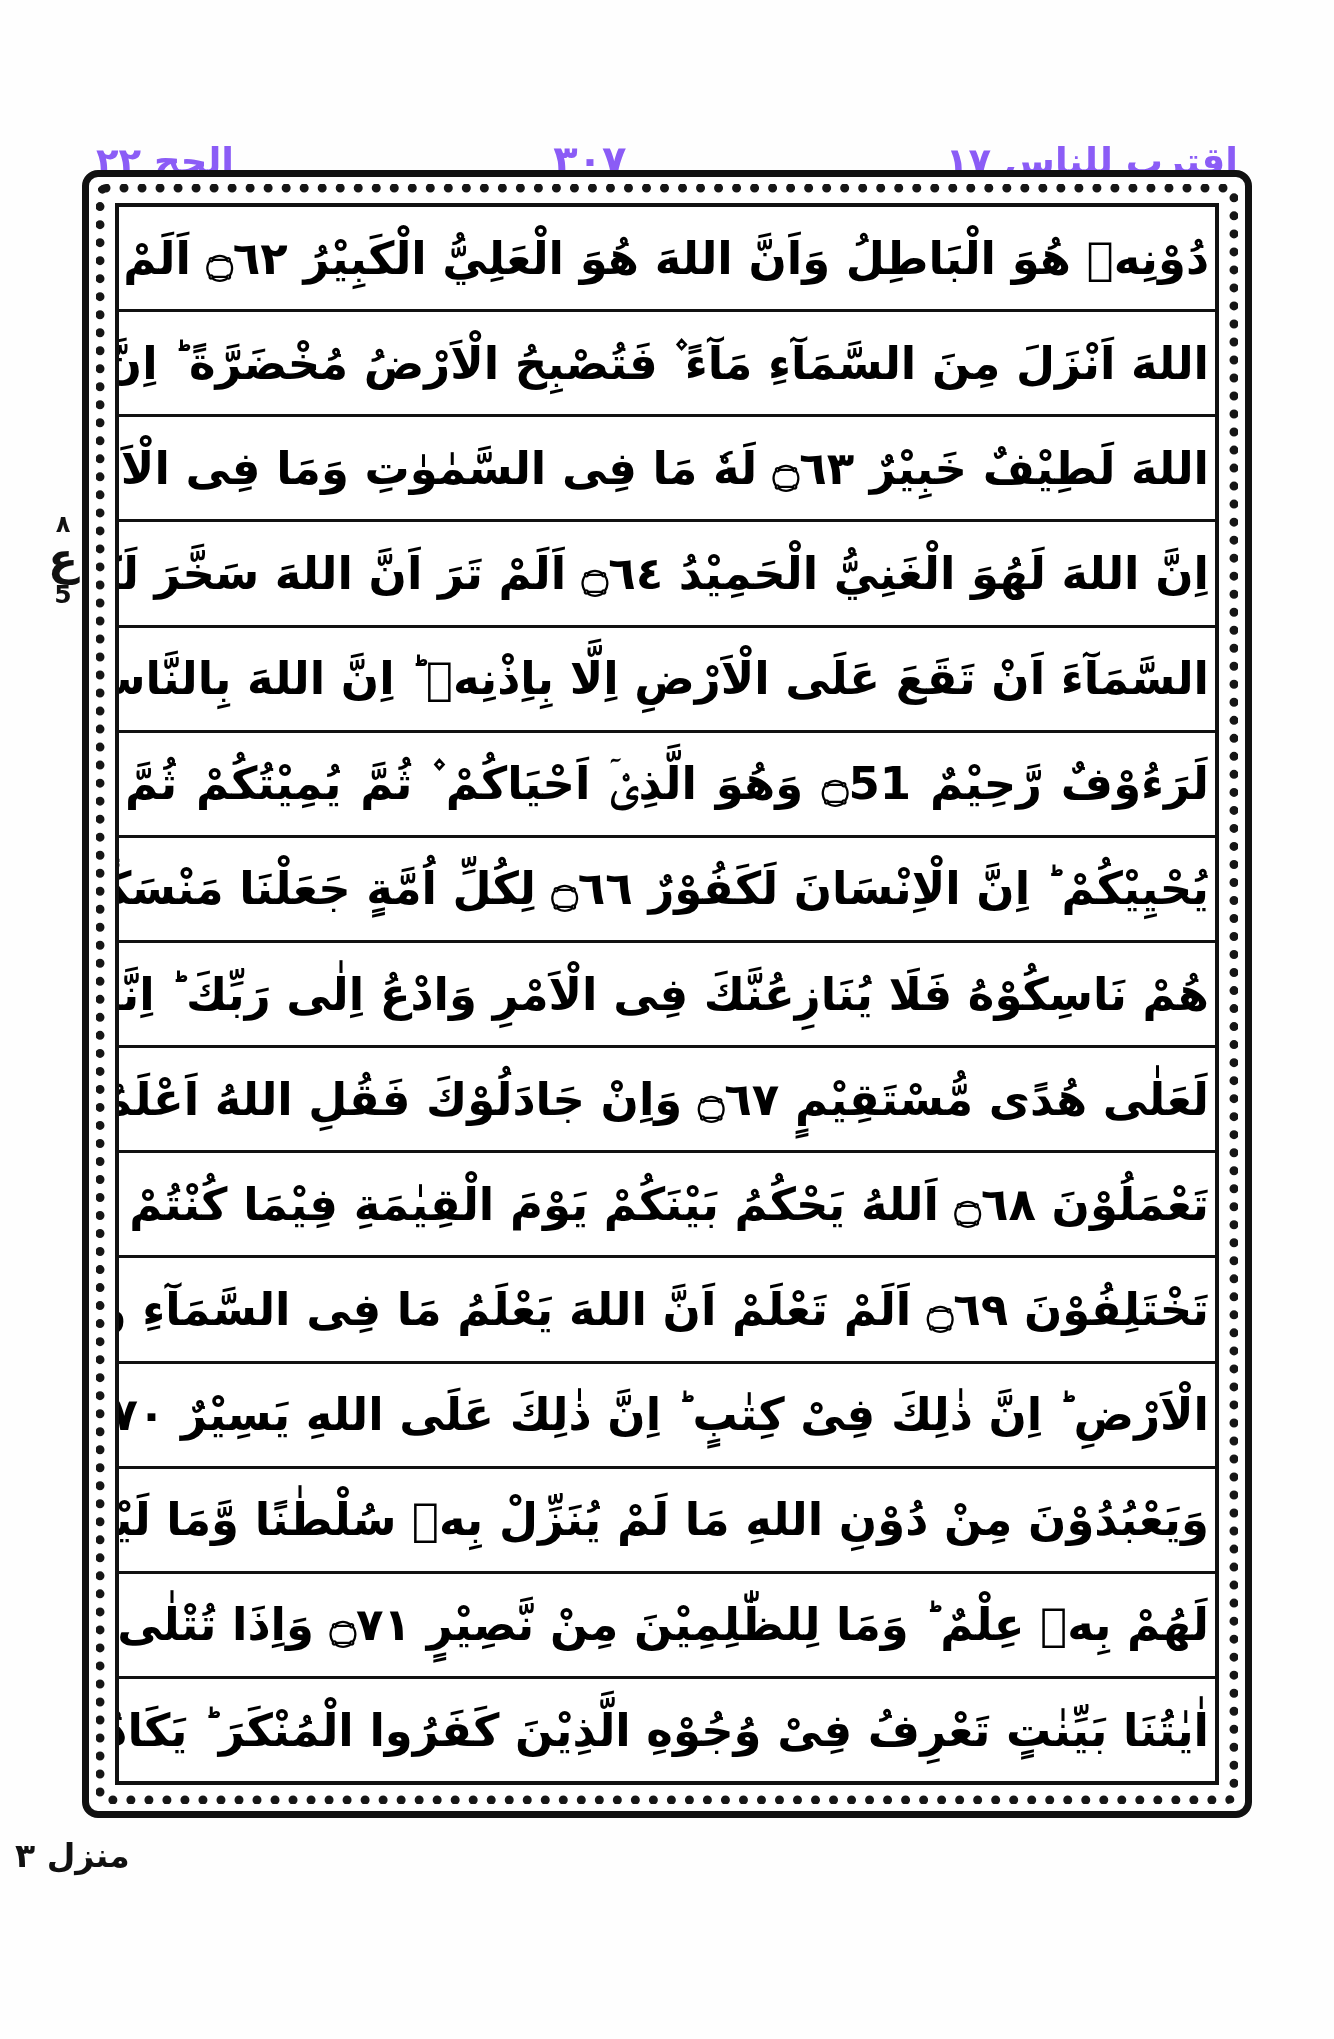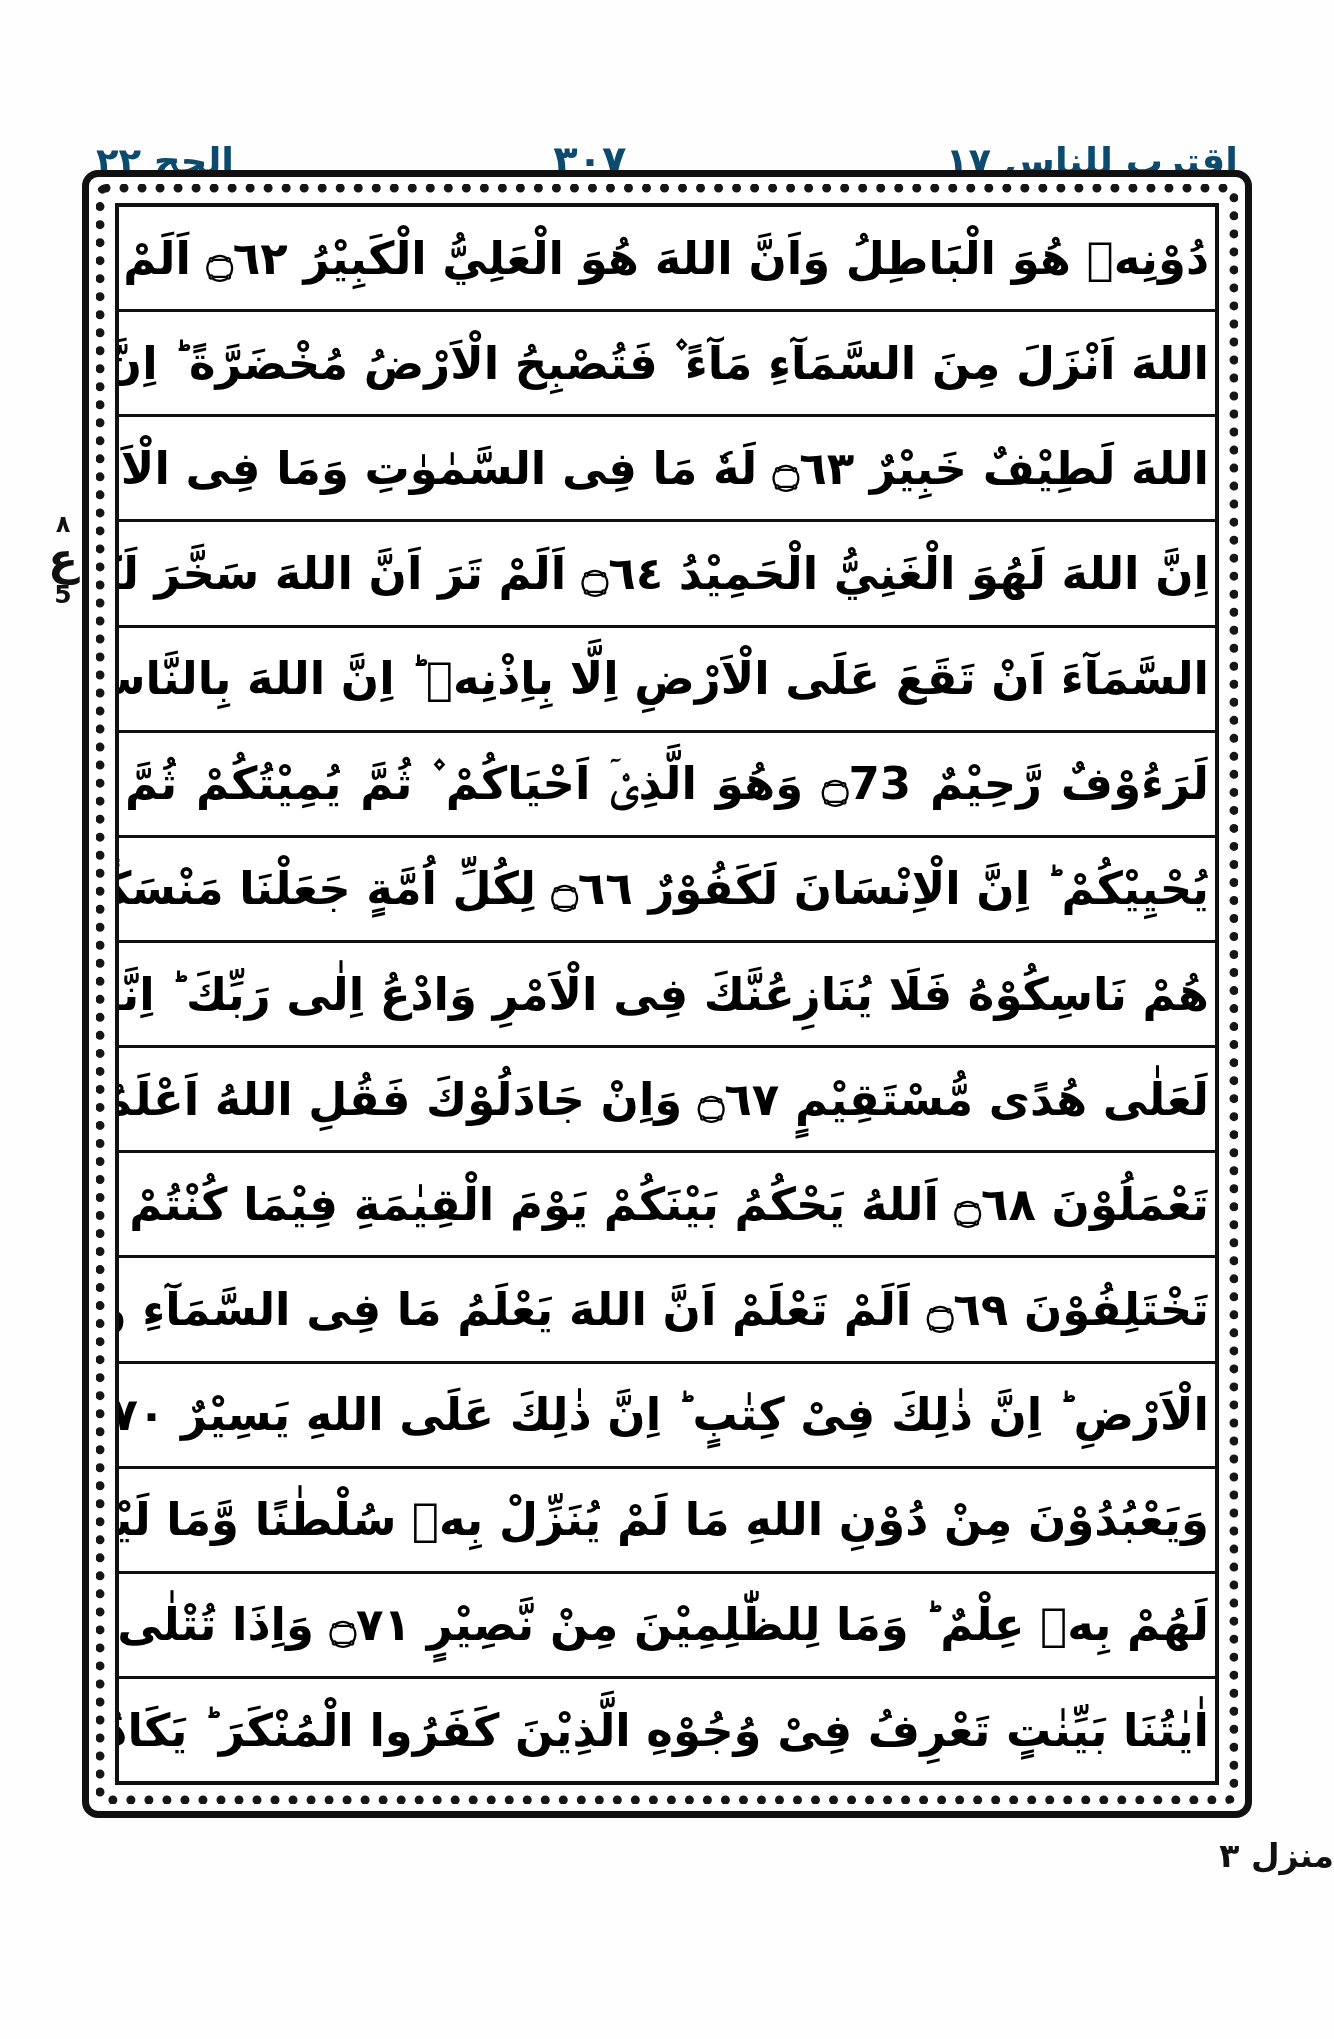--- a/index.html
+++ b/index.html
@@ -29,21 +29,21 @@
     height: 62px;
     display: flex;
     align-items: flex-end;
     justify-content: space-between;
     direction: rtl;
   }
   .hdr-item {
     font-family: "DejaVu Sans", "Liberation Sans", sans-serif;
     font-size: 37px;
     font-weight: 600;
-    color: #0c4a6e;
+    color: #8b5cf6;
     line-height: 1;
     white-space: nowrap;
   }
   .hdr-surah { letter-spacing: 0px; }
   .hdr-page  { font-size: 40px; letter-spacing: 2px; }
   .hdr-juz   { letter-spacing: 0px; }
 
   
   .frame-outer {
     position: absolute;
@@ -134,21 +134,21 @@
     font-weight: 700;
     line-height: 1;
   }
 
   
   .page-footer {
     position: absolute;
     left: 15px;
     right: 0;
     top: 1836px;
-    text-align: right;
+    text-align: left;
     direction: rtl;
   }
   .footer-text {
     display: inline-block;
     font-family: "DejaVu Sans", "Liberation Sans", sans-serif;
     font-size: 33px;
     font-weight: 600;
     color: #111111;
     letter-spacing: 1px;
   }
@@ -183,21 +183,21 @@
       <div class="ayah-line">
         <div class="ayah-text">اللهَ لَطِيْفٌ خَبِيْرٌ ۝٦٣ لَهٗ مَا فِى السَّمٰوٰتِ وَمَا فِى الْاَرْضِ ؕ وَ</div>
       </div>
       <div class="ayah-line">
         <div class="ayah-text">اِنَّ اللهَ لَهُوَ الْغَنِيُّ الْحَمِيْدُ ۝٦٤ اَلَمْ تَرَ اَنَّ اللهَ سَخَّرَ لَكُمْ مَّا</div>
       </div>
       <div class="ayah-line">
         <div class="ayah-text">السَّمَآءَ اَنْ تَقَعَ عَلَى الْاَرْضِ اِلَّا بِاِذْنِهٖ ؕ اِنَّ اللهَ بِالنَّاسِ</div>
       </div>
       <div class="ayah-line">
-        <div class="ayah-text">لَرَءُوْفٌ رَّحِيْمٌ ۝73 وَهُوَ الَّذِىْۤ اَحْيَاكُمْ ۫ ثُمَّ يُمِيْتُكُمْ ثُمَّ</div>
+        <div class="ayah-text">لَرَءُوْفٌ رَّحِيْمٌ ۝51 وَهُوَ الَّذِىْۤ اَحْيَاكُمْ ۫ ثُمَّ يُمِيْتُكُمْ ثُمَّ</div>
       </div>
       <div class="ayah-line">
         <div class="ayah-text">يُحْيِيْكُمْ ؕ اِنَّ الْاِنْسَانَ لَكَفُوْرٌ ۝٦٦ لِكُلِّ اُمَّةٍ جَعَلْنَا مَنْسَكًا</div>
       </div>
       <div class="ayah-line">
         <div class="ayah-text">هُمْ نَاسِكُوْهُ فَلَا يُنَازِعُنَّكَ فِى الْاَمْرِ وَادْعُ اِلٰى رَبِّكَ ؕ اِنَّكَ</div>
       </div>
       <div class="ayah-line">
         <div class="ayah-text">لَعَلٰى هُدًى مُّسْتَقِيْمٍ ۝٦٧ وَاِنْ جَادَلُوْكَ فَقُلِ اللهُ اَعْلَمُ بِمَا</div>
       </div>

